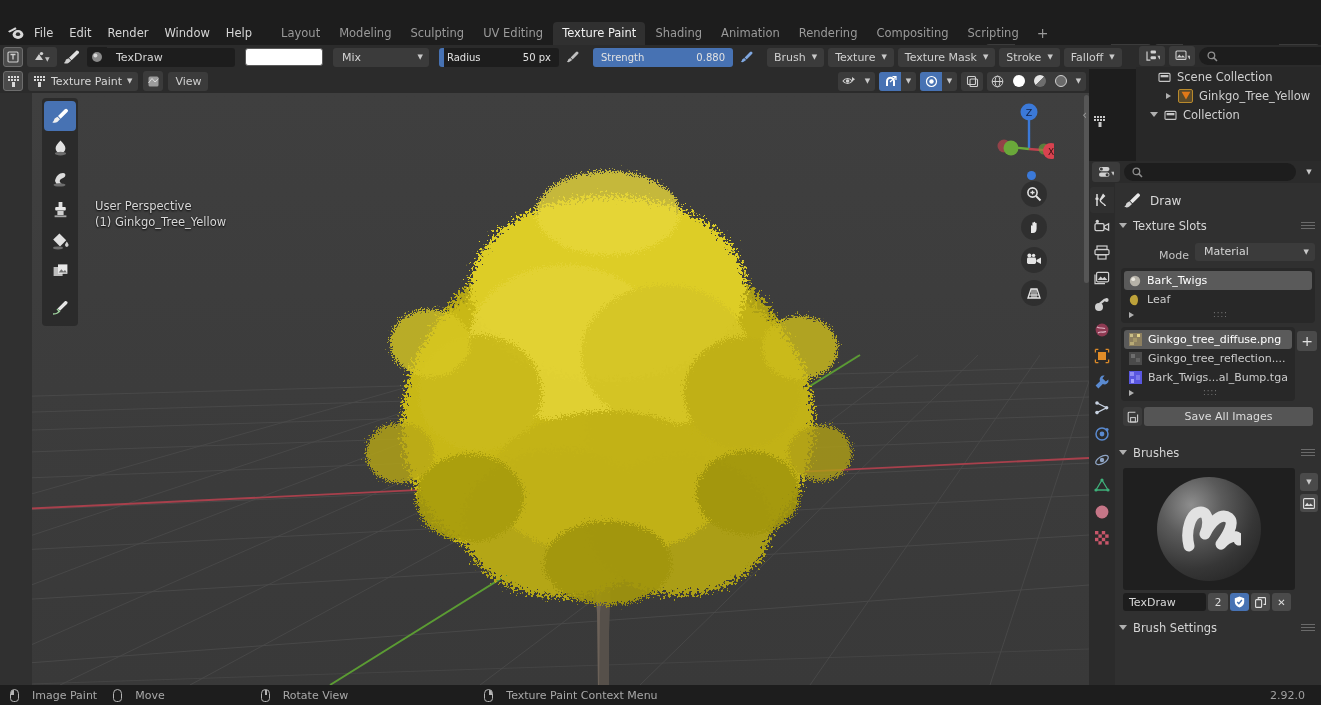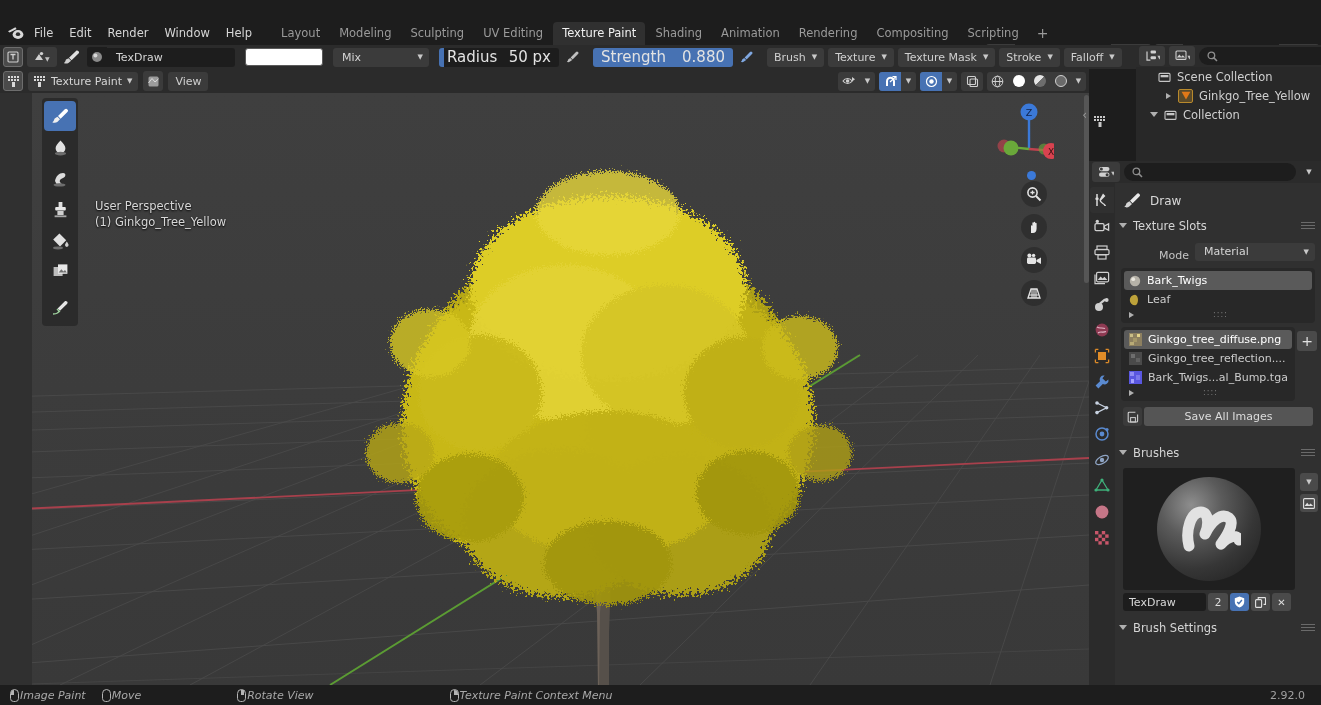--- a/index.html
+++ b/index.html
@@ -46,21 +46,21 @@
   #toolrow{position:absolute;left:0;top:45px;width:1321px;height:24px;background:#2b2b2b;
     display:flex;align-items:center;gap:4px;padding-left:3px;}
   .sqbtn{width:20px;height:20px;background:#3b3b3b;border-radius:3px;display:flex;
     align-items:center;justify-content:center;color:#ccc;font-size:10px;}
   .sqbtn.sel{background:#4a4a4a;border:1px solid #6d6d6d;}
   .txtfield{height:19px;background:#1d1d1d;border-radius:3px;color:#d5d5d5;font-size:11px;
     display:flex;align-items:center;padding:0 9px;}
   .swatch{width:62px;height:17px;background:#ffffff;border-radius:3px;border:1px solid #5a5a5a;}
   .dropdown{height:19px;background:#3b3b3b;border-radius:3px;color:#d5d5d5;font-size:11px;
     display:flex;align-items:center;justify-content:space-between;padding:0 6px 0 9px;gap:8px;}
-  .slider{height:19px;border-radius:3px;color:#e2e2e2;font-size:15px;
+  .slider{height:19px;border-radius:3px;color:#e2e2e2;font-size:10px;
     display:flex;align-items:center;justify-content:space-between;padding:0 8px;position:relative;overflow:hidden;}
   .slider.dark{background:#1d1d1d;}
   .slider.blue{background:#4772b3;}
   .slider .fillbar{position:absolute;left:0;top:0;bottom:0;background:#4772b3;}
   .slider span{position:relative;z-index:2;}
   .popbtn{height:19px;background:#3b3b3b;border-radius:3px;color:#d0d0d0;font-size:11px;
     display:flex;align-items:center;gap:6px;padding:0 7px;}
 
   
   #vpheader{position:absolute;left:0;top:69px;width:1089px;height:24px;background:#2b2b2b;
@@ -151,21 +151,21 @@
   #brushfoot .bb{width:19px;height:18px;background:#4a4a4a;border-radius:3px;display:flex;
     align-items:center;justify-content:center;color:#ddd;font-size:10px;}
   #brushfoot .bb.on{background:#4772b3;}
   #brushside{position:absolute;right:3px;top:5px;display:flex;flex-direction:column;gap:3px;}
   #brushside .bs{width:18px;height:18px;background:#4a4a4a;border-radius:3px;display:flex;
     align-items:center;justify-content:center;color:#ddd;}
 
   
   #status{position:absolute;left:0;top:685px;width:1321px;height:20px;background:#1d1d1d;
     display:flex;align-items:center;color:#a8a8a8;font-size:11px;}
-  .skey{display:flex;align-items:center;gap:1px;font-style:italic;}
+  .skey{display:flex;align-items:center;gap:13px;}
   .mouse{width:9px;height:13px;border:1.3px solid #b4b4b4;border-radius:5px 5px 4px 4px;position:relative;}
   .mouse.l::before{content:"";position:absolute;left:0;top:0;width:3.2px;height:5px;background:#b4b4b4;border-radius:4px 0 0 0;}
   .mouse.m::before{content:"";position:absolute;left:3px;top:0;width:2.6px;height:5px;background:#b4b4b4;}
   .mouse.r::before{content:"";position:absolute;right:0;top:0;width:3.2px;height:5px;background:#b4b4b4;border-radius:0 4px 0 0;}
   .ver{margin-left:auto;margin-right:16px;color:#a0a0a0;font-size:11px;}
   svg{display:block;}
 </style>
 </head>
 <body>
 

